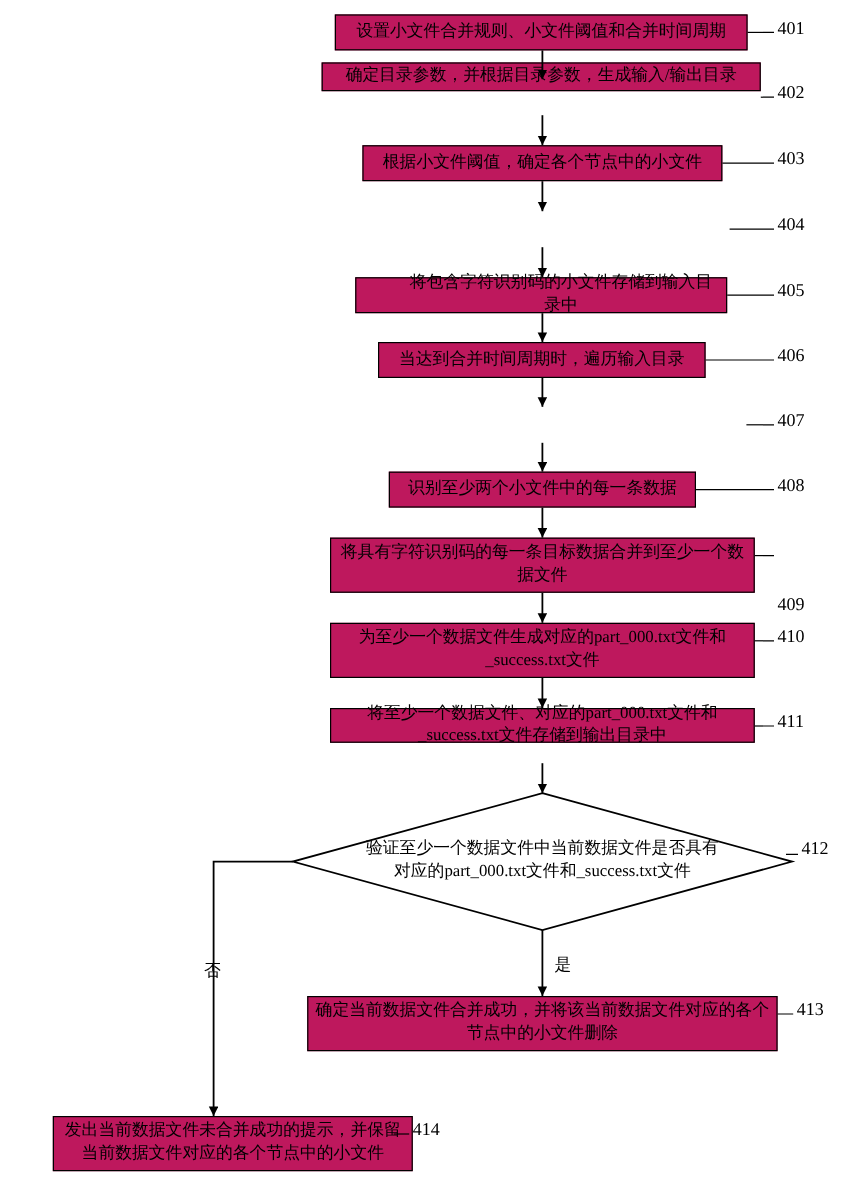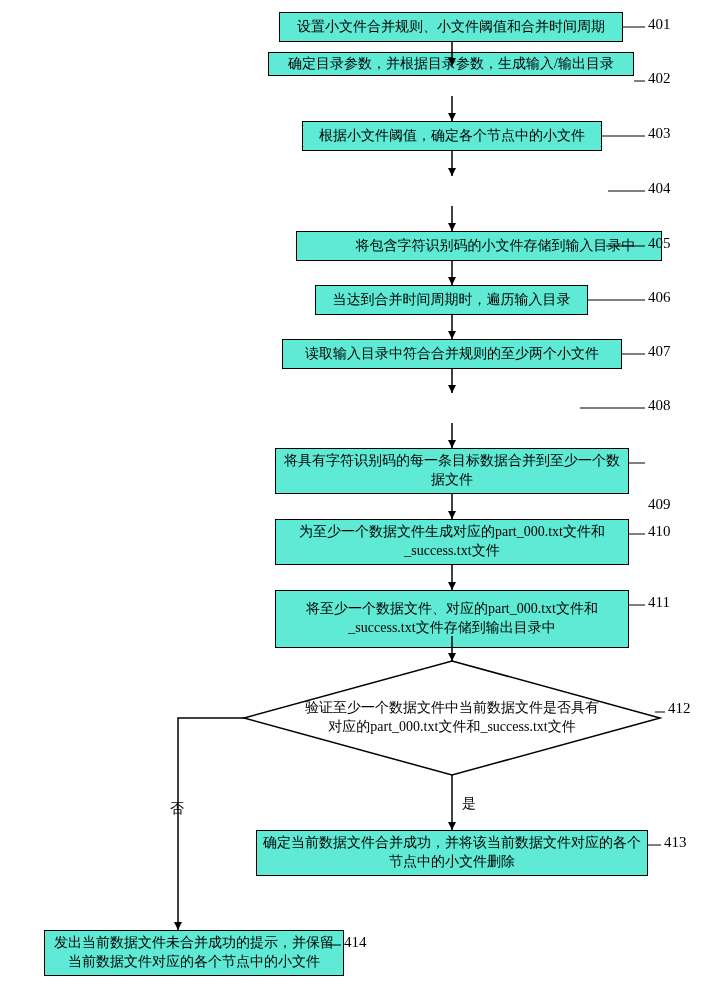--- a/index.html
+++ b/index.html
@@ -10,21 +10,21 @@
     color: #000;
   }
   .canvas {
     position: relative;
     width: 722px;
     height: 1000px;
   }
   .box {
     position: absolute;
     border: 1.5px solid #000;
-    background: #5eead4;
+    background: #be185d;
     font-size: 14px;
     line-height: 1.35;
     text-align: center;
     display: flex;
     align-items: center;
     justify-content: center;
     padding: 3px 6px;
     box-sizing: border-box;
   }
   .ref {
@@ -41,26 +41,26 @@
   }
 </style>
 </head>
 <body>
 
 <div class="canvas">
 
   <div class="box" style="left:279px; top:12px;  width:344px; height:30px;">设置小文件合并规则、小文件阈值和合并时间周期</div>
   <div class="box" style="left:268px; top:52px;  width:366px; height:24px;">确定目录参数，并根据目录参数，生成输入/输出目录</div>
   <div class="box" style="left:302px; top:121px; width:300px; height:30px;">根据小文件阈值，确定各个节点中的小文件</div>
-  <div class="box" style="left:296px; top:231px; width:366px; height:30px;padding-left:39px;">将包含字符识别码的小文件存储到输入目录中</div>
+  <div class="box" style="left:296px; top:231px; width:310px; height:30px;padding-left:39px;">将包含字符识别码的小文件存储到输入目录中</div>
   <div class="box" style="left:315px; top:285px; width:273px; height:30px;">当达到合并时间周期时，遍历输入目录</div>
-  <div class="box" style="left:282px; top:339px; width:340px; height:30px;">读取输入目录中符合合并规则的至少两个小文件</div>
+  <div class="box" style="left:324px; top:393px; width:256px; height:30px;">识别至少两个小文件中的每一条数据</div>
   <div class="box" style="left:275px; top:448px; width:354px; height:46px;">将具有字符识别码的每一条目标数据合并到至少一个数据文件</div>
   <div class="box" style="left:275px; top:519px; width:354px; height:46px;">为至少一个数据文件生成对应的part_000.txt文件和_success.txt文件</div>
-  <div class="box" style="left:275px; top:590px; width:354px; height:58px;">将至少一个数据文件、对应的part_000.txt文件和_success.txt文件存储到输出目录中</div>
+  <div class="box" style="left:275px; top:590px; width:354px; height:29px;">将至少一个数据文件、对应的part_000.txt文件和_success.txt文件存储到输出目录中</div>
 
   <svg class="arrows">
     <polygon points="452,661 660,718 452,775 244,718" fill="#fff" stroke="#000" stroke-width="1.5"></polygon>
   </svg>
   <div style="position:absolute; left:300px; top:685px; width:304px; height:66px; font-size:14px; line-height:1.35; text-align:center; display:flex; align-items:center; justify-content:center;">验证至少一个数据文件中当前数据文件是否具有对应的part_000.txt文件和_success.txt文件</div>
 
   <div class="box" style="left:256px; top:830px; width:392px; height:46px;">确定当前数据文件合并成功，并将该当前数据文件对应的各个节点中的小文件删除</div>
 
   <div class="box" style="left:44px; top:930px; width:300px; height:46px;">发出当前数据文件未合并成功的提示，并保留当前数据文件对应的各个节点中的小文件</div>
 

